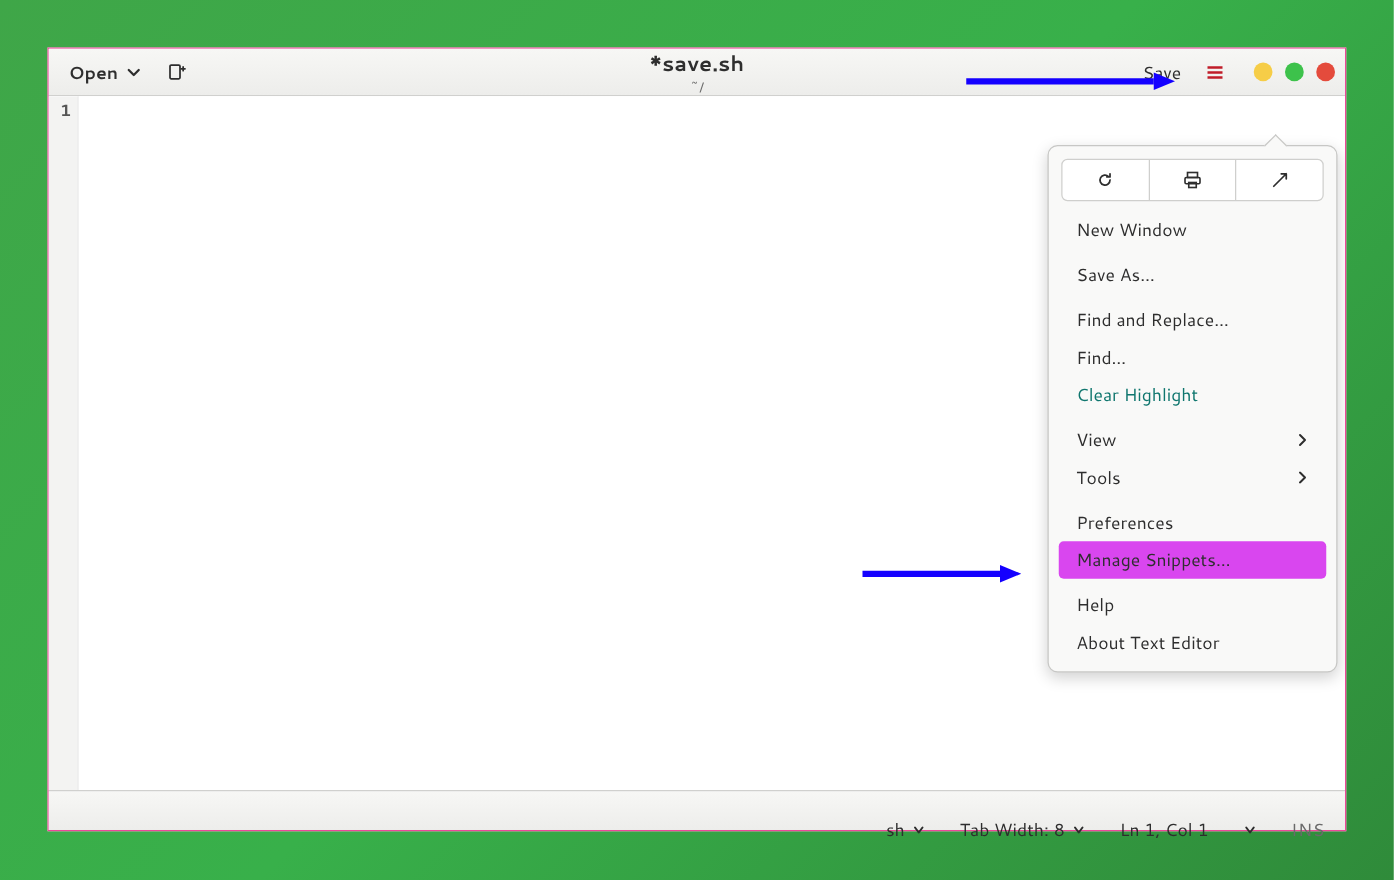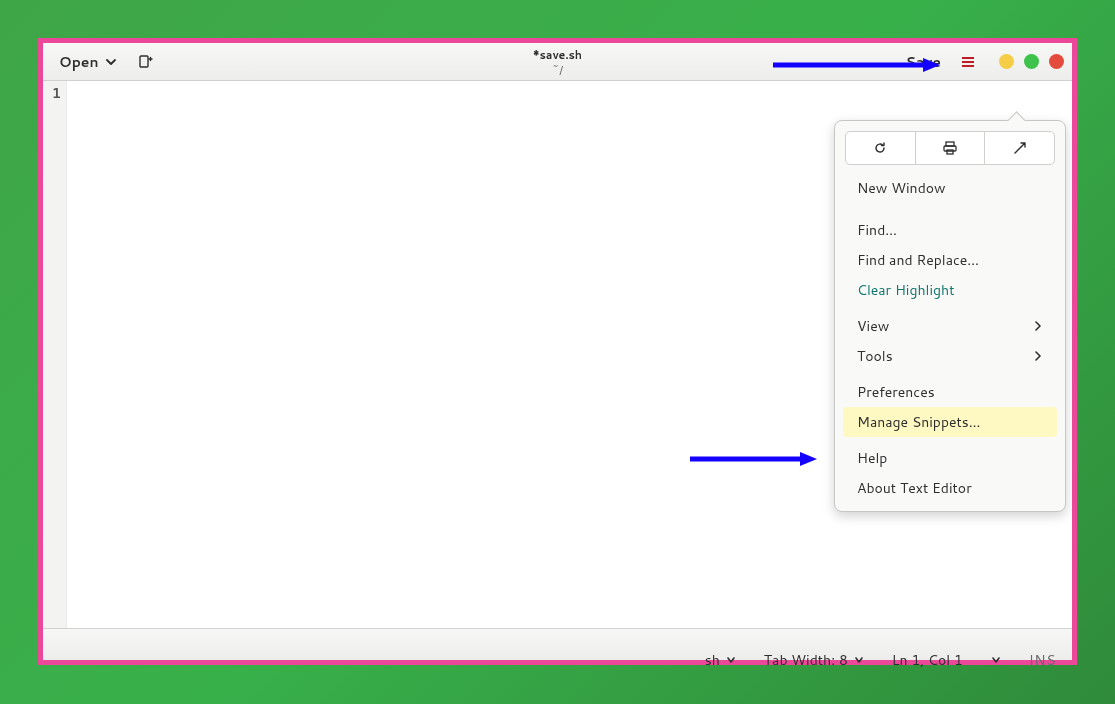--- a/index.html
+++ b/index.html
@@ -6,21 +6,21 @@
   html, body { width: 1115px; height: 704px; overflow: hidden; }
   body {
     background: linear-gradient(135deg, #3fa648 0%, #38b04a 50%, #2f8b3a 100%);
     padding: 38px;
     position: relative;
   }
   .window {
     width: 1039px;
     height: 627px;
     background: #fff;
-    border: 5px solid #ec4899;
+    border: 1px solid #ec4899;
     position: relative;
     display: flex;
     flex-direction: column;
   }
   
   .headerbar {
     height: 38px;
     background: linear-gradient(#f7f7f5, #ededeb);
     border-bottom: 1px solid #d0d0ce;
     display: flex;
@@ -36,24 +36,24 @@
     cursor: pointer;
   }
   .newtab-btn {
     width: 28px; height: 28px; display: flex; align-items: center; justify-content: center;
     border-radius: 4px; cursor: pointer;
   }
   .hb-center {
     position: absolute; left: 50%; top: 50%; transform: translate(-50%, -50%);
     text-align: center;
   }
-  .title-main { font-weight: 700; font-size: 11px; color: #2e2e2e; }
+  .title-main { font-weight: 700; font-size: 17px; color: #2e2e2e; }
   .title-sub  { font-size: 11px; color: #6a6a6a; margin-top: -1px; }
   .hb-right { margin-left: auto; display: flex; align-items: center; gap: 8px; }
-  .save-btn { font-weight: 700; font-size: 14px; color: #2e2e2e; padding: 4px 8px; cursor: pointer; }
+  .save-btn { font-weight: 400; font-size: 14px; color: #2e2e2e; padding: 4px 8px; cursor: pointer; }
   .hamburger-btn { width: 22px; height: 22px; display:flex; align-items:center; justify-content:center; cursor:pointer;}
   .hamburger-btn svg line { stroke: #c01c28; stroke-width: 2; }
   .window-controls { display: flex; align-items: center; gap: 10px; margin-left: 12px; }
   .wc { width: 15px; height: 15px; border-radius: 50%; cursor: pointer; }
   .wc.min { background: #f6cd47; }
   .wc.max { background: #3dc24b; }
   .wc.close { background: #e44b3c; }
 
   
   .editor {
@@ -127,21 +127,21 @@
   .pv-item {
     padding: 5px 14px;
     font-size: 14px;
     color: #2e2e2e;
     cursor: pointer;
     border-radius: 4px;
     margin: 0 4px;
     display: flex; align-items: center; justify-content: space-between;
   }
   .pv-item.disabled { color: #0f766e; cursor: default; }
-  .pv-item.hover { background: #fef9c3; }
+  .pv-item.hover { background: #d946ef; }
   .chev svg { width: 10px; height: 10px; }
 
   
   .arrow {
     position: absolute; z-index: 100; pointer-events: none;
   }
   svg.arrow-svg path { stroke: #1400ff; stroke-width: 5; fill: none; }
   svg.arrow-svg polygon { fill: #1400ff; }
 
 </style>
@@ -212,26 +212,29 @@
           <svg width="16" height="16" viewBox="0 0 16 16">
               <path d="M3 13 L13 3 M9 3 h4 v4" fill="none" stroke="#2e2e2e" stroke-width="1.4" stroke-linecap="round" stroke-linejoin="round"></path>
             </svg>
         </div>
       </div>
 
       <div class="pv-item">
           <span>New Window</span>
         </div>
       <div class="pv-sep"></div>
-      <div class="pv-sep"></div>
+      <div class="pv-item">
+          <span>Save As…</span>
+        </div>
+      <div class="pv-sep"></div>
+      <div class="pv-item">
+          <span>Find and Replace…</span>
+        </div>
       <div class="pv-item">
           <span>Find…</span>
-        </div>
-      <div class="pv-item">
-          <span>Find and Replace…</span>
         </div>
       <div class="pv-item disabled">
           <span>Clear Highlight</span>
         </div>
       <div class="pv-sep"></div>
       <div class="pv-item">
         <span>View</span>
         <span class="chev"><svg viewBox="0 0 10 10">
               <path d="M3 1 L7 5 L3 9" stroke="#2e2e2e" stroke-width="1.6" fill="none" stroke-linecap="round" stroke-linejoin="round"></path>
             </svg></span>

